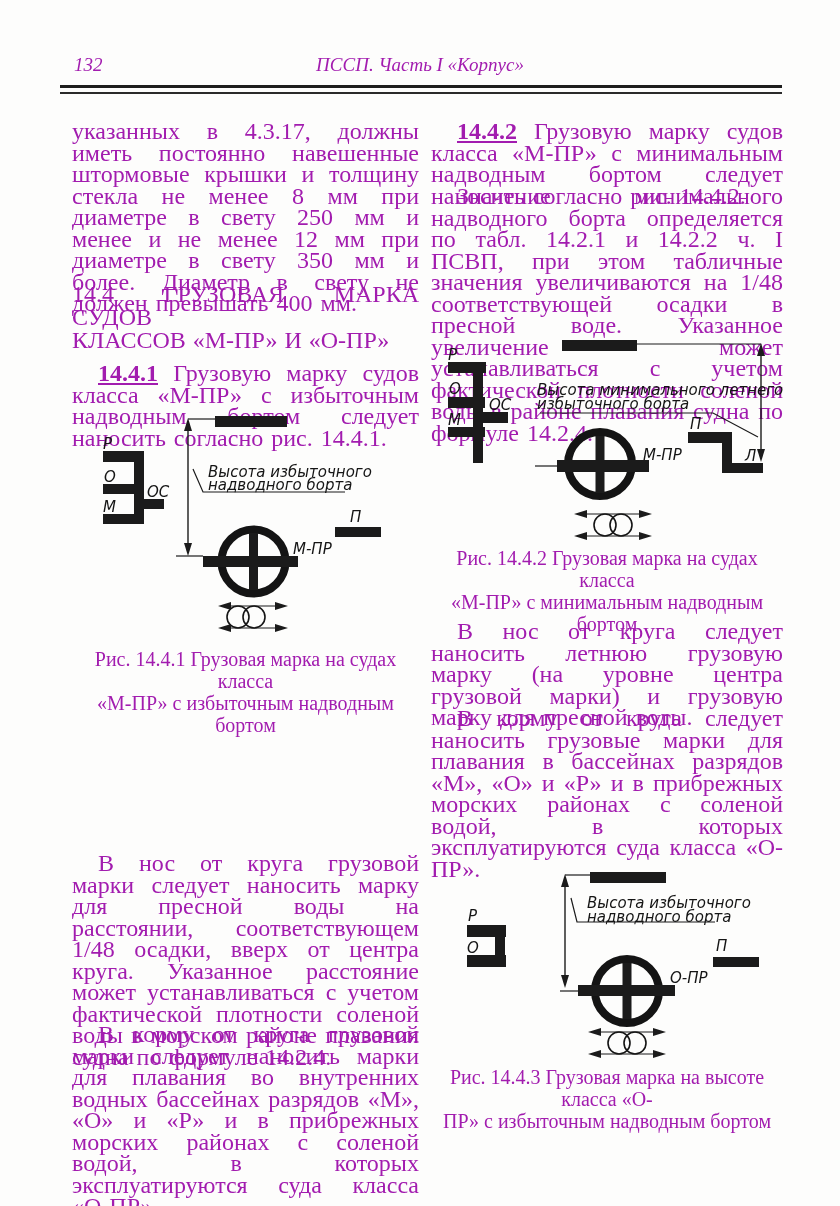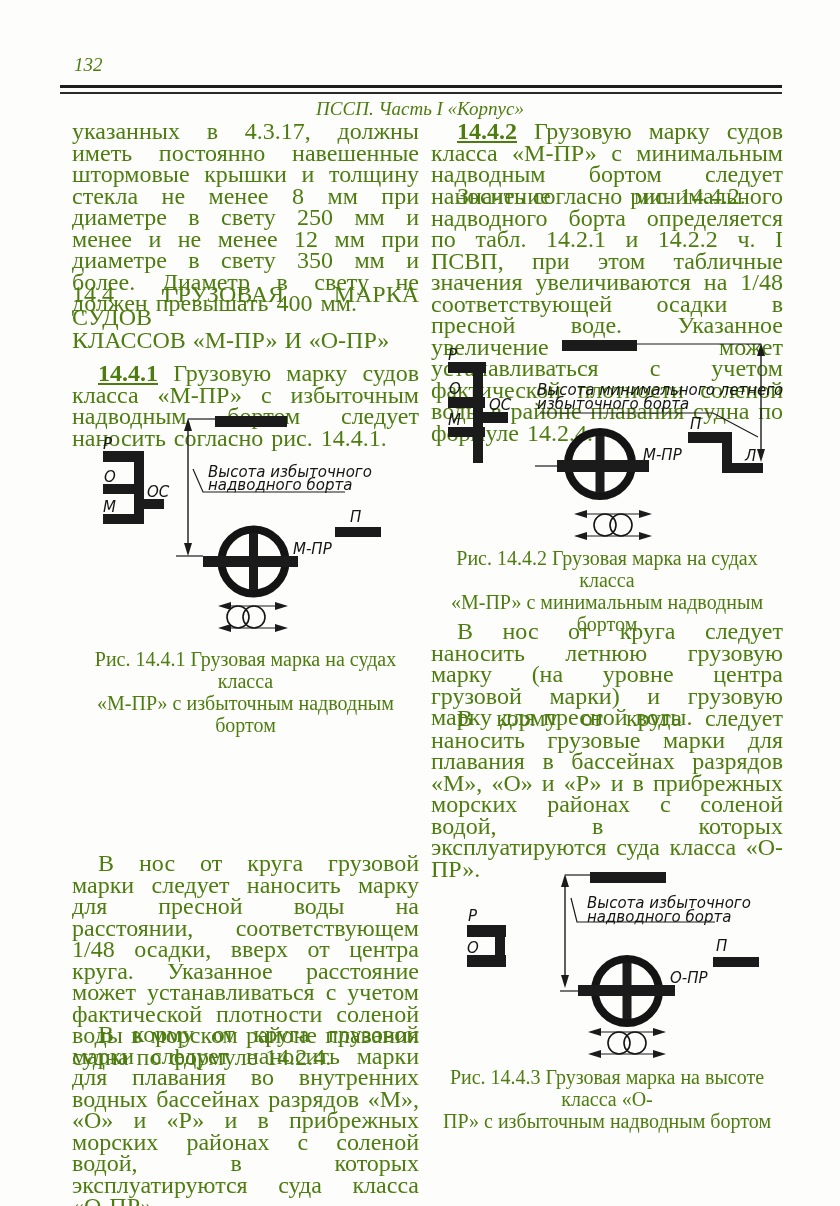--- a/index.html
+++ b/index.html
@@ -1,22 +1,22 @@
 <!DOCTYPE html>
 <html lang="ru"><head>
 <meta charset="utf-8">
 <style>
   html,body{margin:0;padding:0;background:#ffffff;}
   .page{
     position:relative;width:840px;height:1206px;background:#fdfdfc;
-    font-family:"Liberation Serif",serif;color:#4d7c0f;overflow:hidden;
+    font-family:"Liberation Serif",serif;color:#a21caf;overflow:hidden;
   }
   
   .hdr-num{position:absolute;top:54px;left:74px;font-style:italic;font-size:19px;}
-  .hdr-title{position:absolute;top:54px;left:0;width:100%;text-align:center;font-style:italic;font-size:19px;margin-top:44px;}
+  .hdr-title{position:absolute;top:54px;left:0;width:100%;text-align:center;font-style:italic;font-size:19px;}
   .rule1{position:absolute;top:85px;left:60px;width:722px;height:3px;background:#1d1d1d;}
   .rule2{position:absolute;top:92px;left:60px;width:722px;height:2px;background:#2a2a2a;}
   
   .blk{position:absolute;text-align:justify;font-size:24px;line-height:21.5px;word-spacing:2px;}
   .lcol{left:72px;width:347px;}
   .rcol{left:431px;width:352px;}
   .ind{text-indent:26px;}
   .heading{font-weight:normal;line-height:23px;word-spacing:1px;}
   .caption{text-align:center;font-size:20px;line-height:22px;word-spacing:0;}
   .caption span{display:block;}

